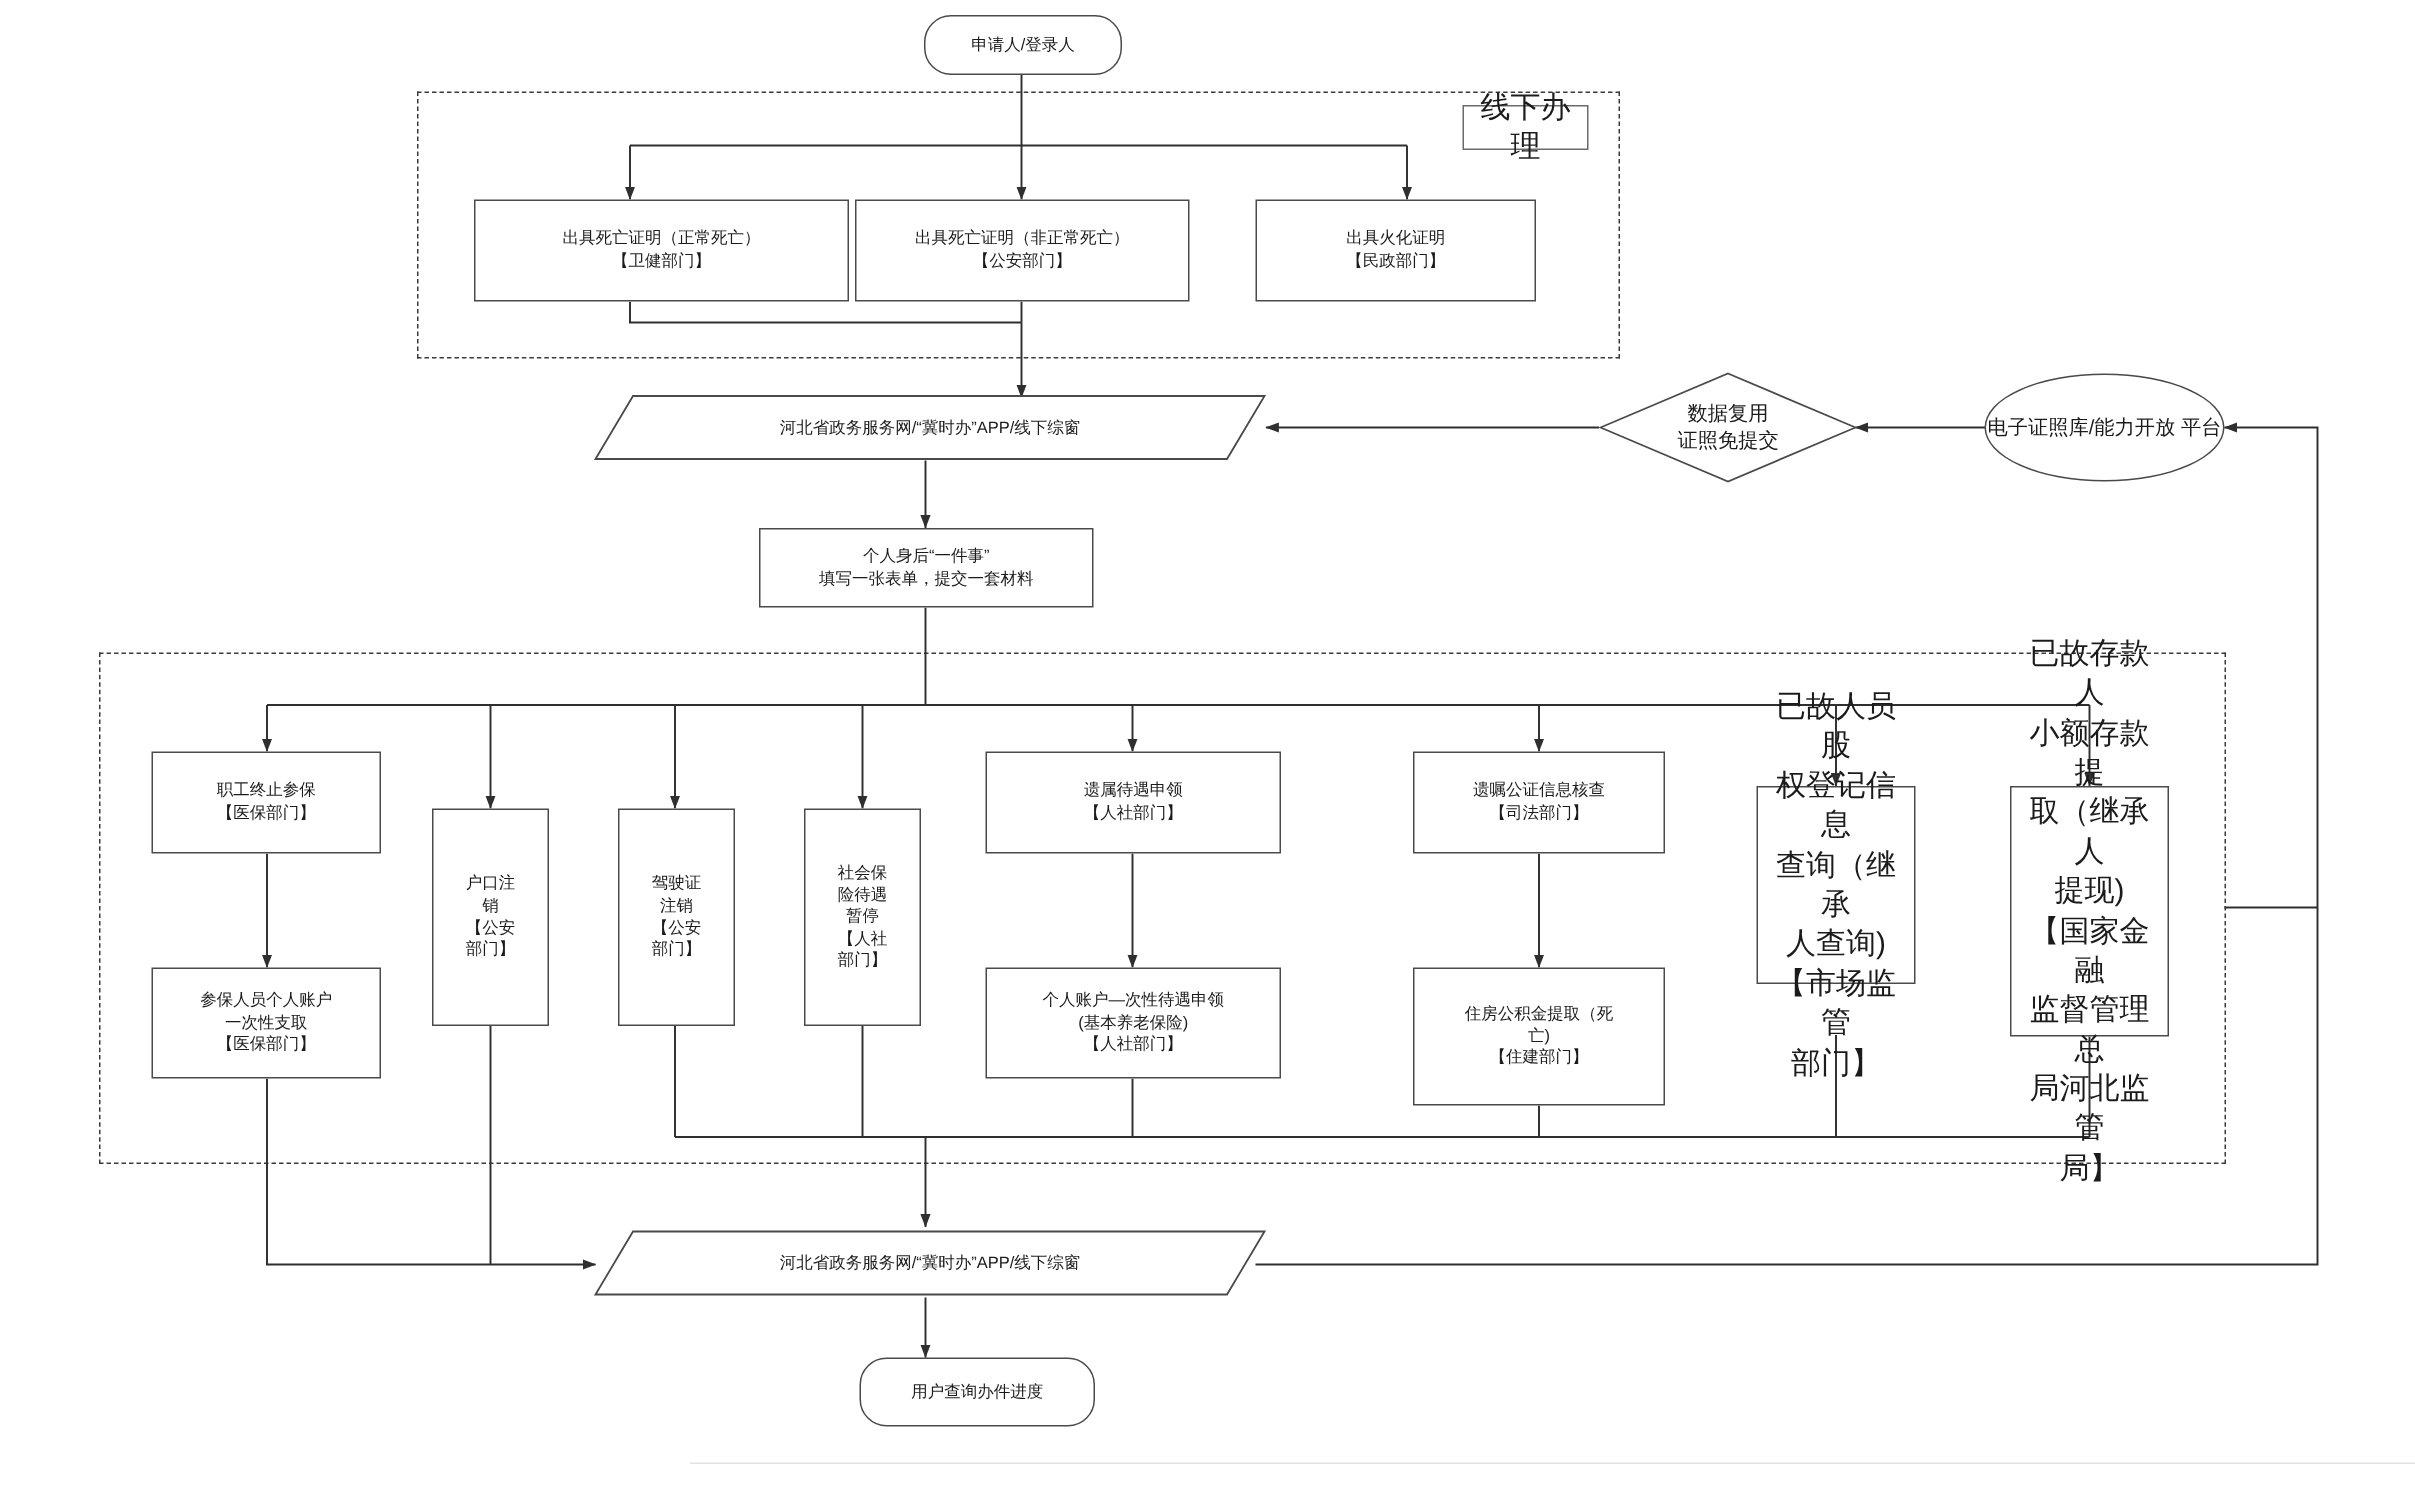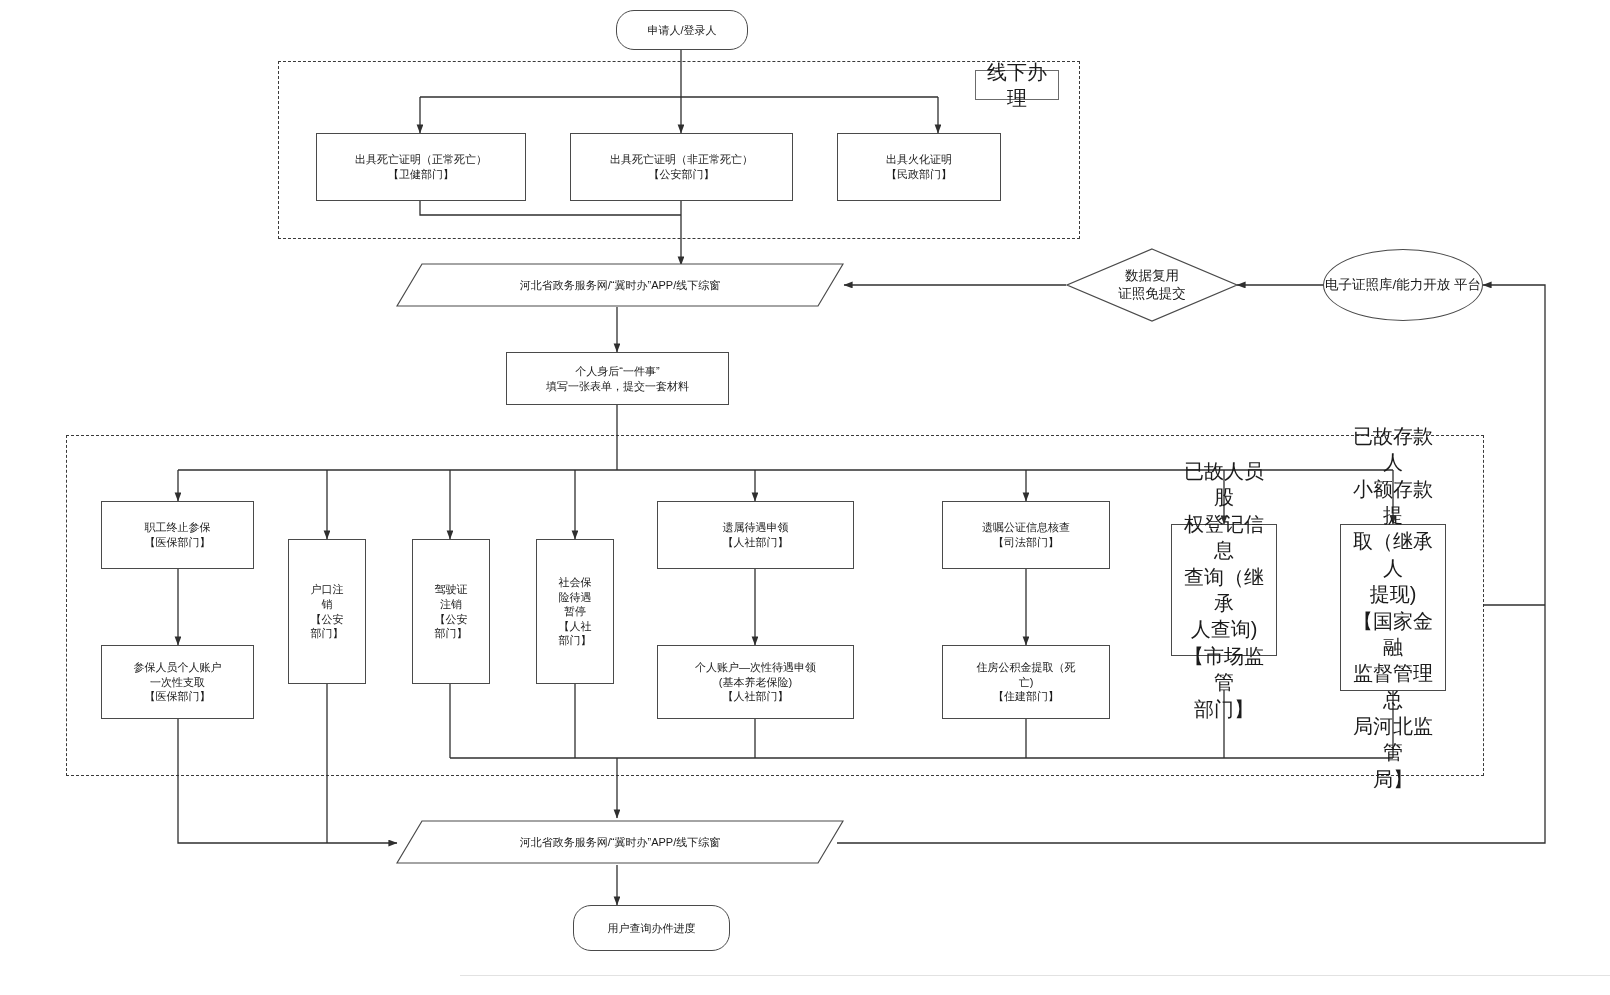--- a/index.html
+++ b/index.html
@@ -95,31 +95,31 @@
   </svg>
 
   <div class="node term f15" style="left:616px;top:10px;width:132px;height:40px;">
     <span>申请人/登录人</span>
   </div>
 
   <div class="node label-box f14" style="left:975px;top:70px;width:84px;height:30px;">
     <span>线下办理</span>
   </div>
 
-  <div class="node rect f15" style="left:316px;top:133px;width:210px;height:68px;">
+  <div class="node rect f15" style="left:316px;top:133px;width:250px;height:68px;">
     <span>出具死亡证明（正常死亡）
 【卫健部门】</span>
   </div>
 
   <div class="node rect f15" style="left:570px;top:133px;width:223px;height:68px;">
     <span>出具死亡证明（非正常死亡）
 【公安部门】</span>
   </div>
 
-  <div class="node rect f15" style="left:837px;top:133px;width:164px;height:68px;">
+  <div class="node rect f15" style="left:837px;top:133px;width:187px;height:68px;">
     <span>出具火化证明
 【民政部门】</span>
   </div>
 
   <div class="para" style="left:396px;top:263px;width:448px;height:44px;">
     <svg width="448" height="44" viewBox="0 0 448 44" style="position:absolute;left:0;top:0;">
       <polygon points="26,1 447,1 422,43 1,43" fill="#ffffff" stroke="#4a4a4a" stroke-width="1.2"></polygon>
     </svg>
     <div class="ptext f15">河北省政务服务网/“冀时办”APP/线下综窗</div>
   </div>
@@ -184,21 +184,21 @@
     <span>个人账户—次性待遇申领
 (基本养老保险)
 【人社部门】</span>
   </div>
 
   <div class="node rect f15" style="left:942px;top:501px;width:168px;height:68px;">
     <span>遗嘱公证信息核查
 【司法部门】</span>
   </div>
 
-  <div class="node rect f15" style="left:942px;top:645px;width:168px;height:74px;">
+  <div class="node rect f15" style="left:942px;top:645px;width:168px;height:92px;">
     <span>住房公积金提取（死
 亡)
 【住建部门】</span>
   </div>
 
   <div class="node rect f14" style="left:1171px;top:524px;width:106px;height:132px;">
     <span>已故人员股
 权登记信息
 查询（继承
 人查询)

